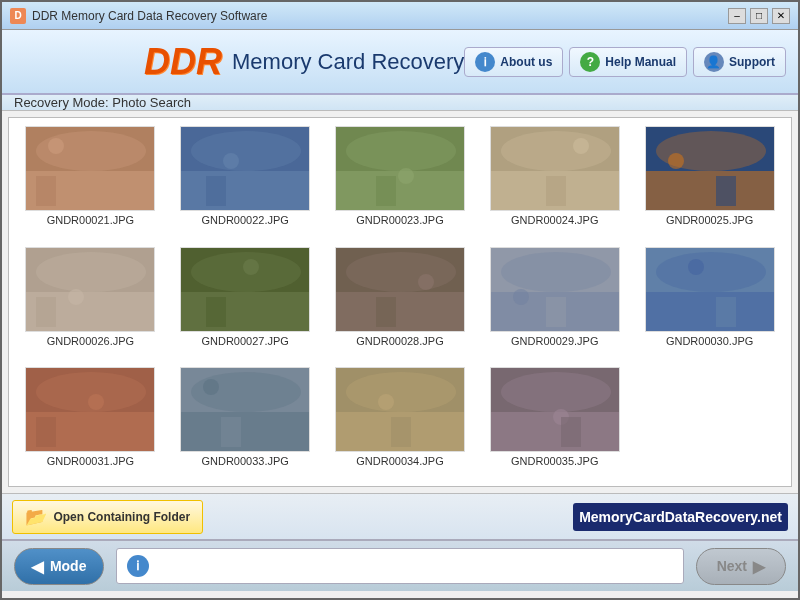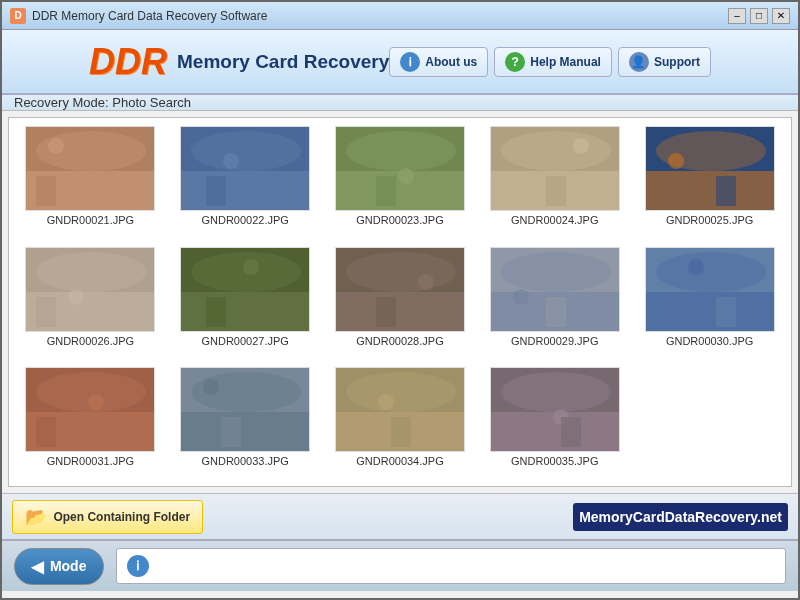--- a/index.html
+++ b/index.html
@@ -21,32 +21,32 @@
     .title-btn { width: 18px; height: 16px; border: 1px solid #999; background: #ddd; display: flex; align-items: center; justify-content: center; font-size: 10px; cursor: pointer; }
 
     
     #header {
       background: linear-gradient(to bottom, #e8f4ff, #c5dff5);
       height: 65px;
       display: flex;
       align-items: center;
       padding: 0 12px;
       border-bottom: 2px solid #aac;
-      justify-content: center;
+      justify-content: flex-end;
     }
     #logo-area { display: flex; align-items: center; gap: 10px; }
     #logo-ddr {
       font-size: 36px;
       font-weight: bold;
       color: #e85000;
       font-style: italic;
       text-shadow: 1px 1px 0 #ff8833;
       line-height: 1;
     }
-    #logo-text { font-size: 19px; font-weight: bold; color: #1a3a6e; }
+    #logo-text { font-size: 22px; font-weight: normal; color: #1a3a6e; }
     #header-buttons { display: flex; gap: 6px; align-items: center; }
     .header-btn {
       display: flex; align-items: center; gap: 5px;
       padding: 4px 10px;
       border: 1px solid #aac;
       border-radius: 4px;
       background: linear-gradient(to bottom, #f0f8ff, #d8eaf8);
       cursor: pointer;
       font-size: 12px;
       color: #1a3a6e;
@@ -444,13 +444,17 @@
 </div>
 
 <div id="footer">
   <button class="nav-btn">
     <span class="nav-arrow">◀</span>
     <span>Mode</span>
   </button>
   <div id="footer-info">
     <div class="info-icon">ℹ</div>
   </div>
+  <button class="nav-btn disabled">
+    <span>Next</span>
+    <span class="nav-arrow">▶</span>
+  </button>
 </div>
 
 </body></html>

